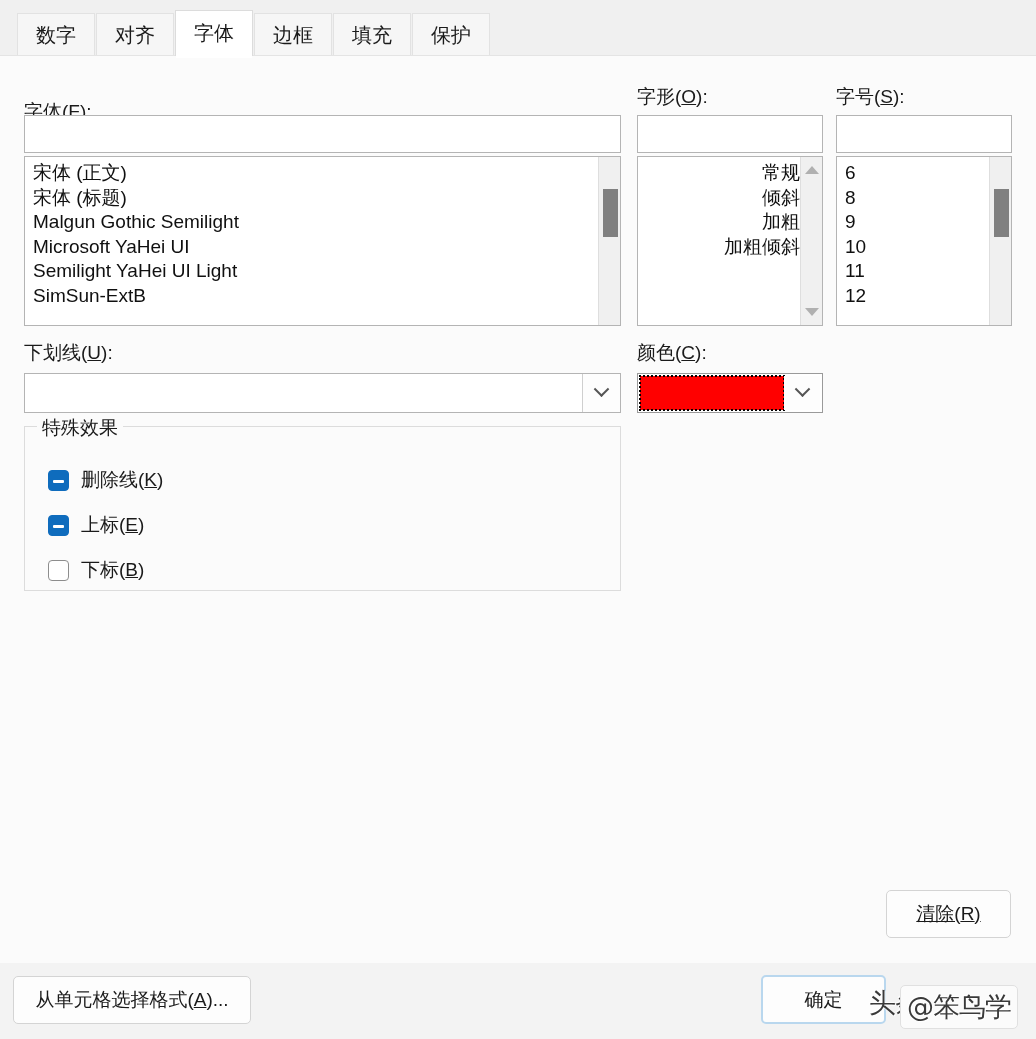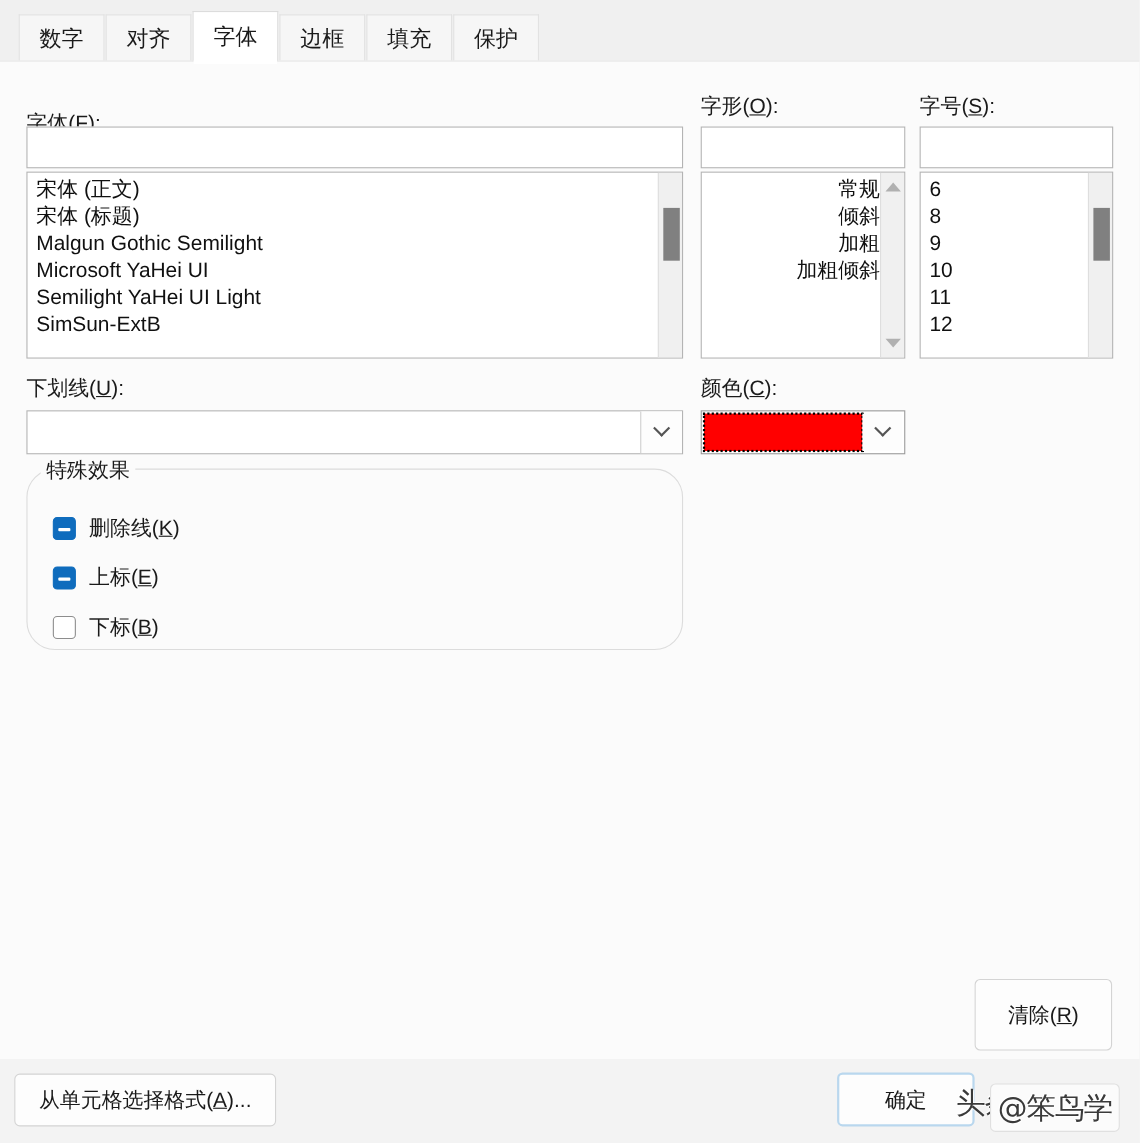--- a/index.html
+++ b/index.html
@@ -395,21 +395,21 @@
     </div>
     <div class="colorpicker" style="left:637px; top:317px; width:186px;">
       <div class="swatch-wrap">
         <div class="swatch" id="swatch" style="background: rgb(255, 0, 0);"></div>
       </div>
       <div class="dd-btn" style="border-left:none;width:36px;">
           <span class="chev"></span>
         </div>
     </div>
 
-    <div class="groupbox" style="left:24px; top:370px; width:597px; height:165px;border-radius:26px;">
+    <div class="groupbox" style="left:24px; top:370px; width:597px; height:165px;">
       <div class="group-title">特殊效果</div>
       <div class="cbrow" style="left:23px; top:40px;">
         <span class="cbox indet"></span>
         <span class="cblabel">
           <span>删除线(</span><span class="acc">K</span><span>)</span>
         </span>
       </div>
       <div class="cbrow" style="left:23px; top:85px;">
         <span class="cbox indet"></span>
         <span class="cblabel">
@@ -418,21 +418,21 @@
       </div>
       <div class="cbrow" style="left:23px; top:130px;">
         <span class="cbox"></span>
         <span class="cblabel">
           <span>下标(</span><span class="acc">B</span><span>)</span>
         </span>
       </div>
     </div>
 
 
-    <div class="btn" style="left:886px; top:834px; width:125px; height:65px;">
+    <div class="btn" style="left:886px; top:834px; width:125px; height:48px;text-decoration:underline;">
       <span>
         <span>清除(</span><span class="acc">R</span><span>)</span>
       </span>
     </div>
 
   </div>
 
   <div class="bottombar">
     <div class="btn" style="left:13px; top:13px; width:238px; height:48px;">
       <span>

